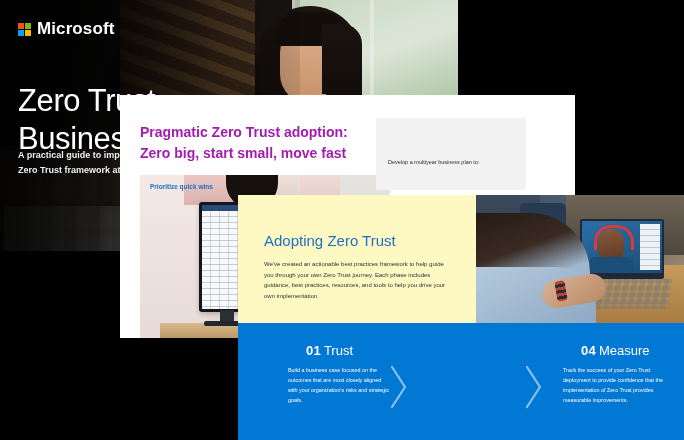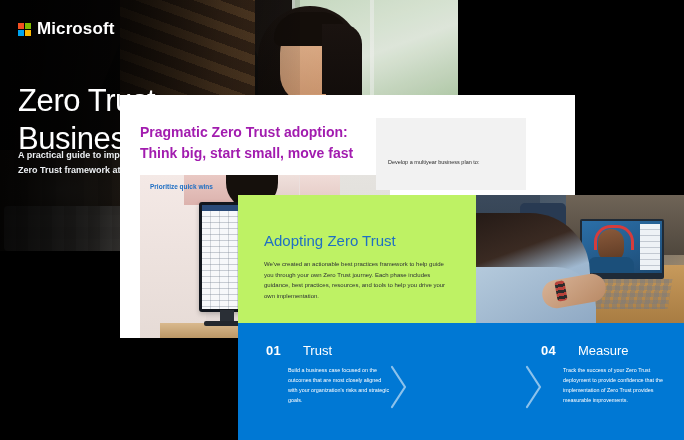--- a/index.html
+++ b/index.html
@@ -205,21 +205,21 @@
     position:absolute; left:30px; top:88px;
     color:#1f6fc4; font-size:6.5px; font-weight:600;
   }
 
   
   #slide-adopting {
     position:absolute; left:238px; top:195px; width:446px; height:245px;
     overflow:hidden; background:#ffffff;
   }
   .adopt-white {
-    position:absolute; left:0; top:0; width:238px; height:128px; background:#bef264;
+    position:absolute; left:0; top:0; width:238px; height:128px; background:#fef9c3;
   }
   .adopt-title {
     position:absolute; left:26px; top:36px;
     color:#1f6fc4; font-size:15px; font-weight:400; line-height:20px;
   }
   .adopt-body {
     position:absolute; left:26px; top:64px; width:190px;
     color:#2d3134; font-size:6px; line-height:10.5px;
   }
   .adopt-photo {
@@ -281,21 +281,21 @@
   }
 
   
   .phase-band {
     position:absolute; left:0; top:128px; width:446px; height:117px;
     background:#0078d4;
   }
   .phase {
     position:absolute; top:20px; color:#ffffff;
   }
-  .phase-head { display:flex; align-items:center; gap:22px; }
+  .phase-head { display:flex; align-items:center; gap:3px;margin-left:40px; }
   .phase-num { font-size:13px; font-weight:700; letter-spacing:.2px; }
   .phase-name { font-size:13px; font-weight:400; }
   .phase-text {
     margin-top:7px; margin-left:22px; width:102px;
     font-size:5.4px; line-height:10px; color:#ffffff;
   }
   .chev {
     position:absolute; top:40px; width:22px; height:48px;
     color:rgba(255,255,255,.55);
   }
@@ -346,21 +346,21 @@
     </div>
     <div class="cover-sub">
       <div>A practical guide to imple</div>
       <div>Zero Trust framework at y</div>
     </div>
   </div>
 
   <div id="slide-pragmatic">
     <div class="prag-title">
       <div>Pragmatic Zero Trust adoption:</div>
-      <div>Think big, start small, move fast</div>
+      <div>Zero big, start small, move fast</div>
     </div>
 
     <div class="prag-photo">
       <div class="pg-wallL"></div>
       <div class="pg-art1"></div>
       <div class="pg-art2"></div>
       <div class="pg-art3"></div>
       <div class="pg-head"></div>
       <div class="pg-wallR"></div>
       <div class="pg-desk"></div>

